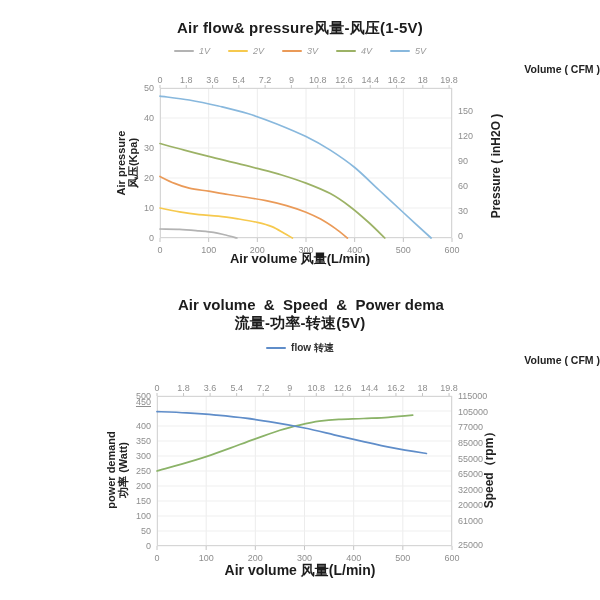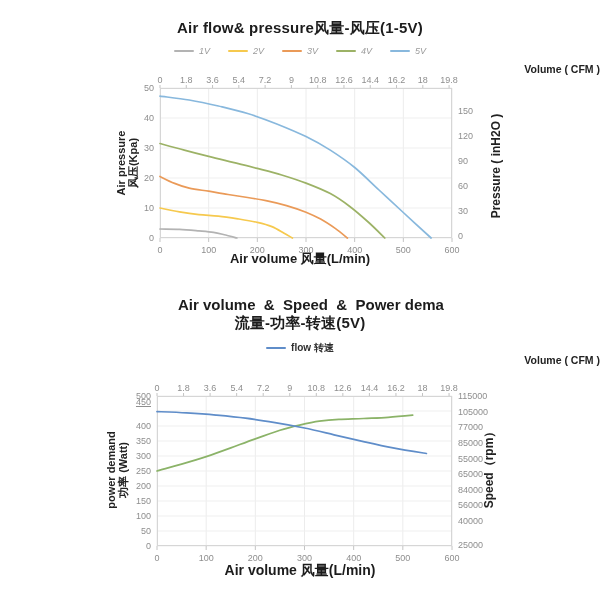--- a/index.html
+++ b/index.html
@@ -226,22 +226,22 @@
     <div class="tick r" style="left: 119px; top: 511px; width: 32px;">100</div>
     <div class="tick r" style="left: 119px; top: 496px; width: 32px;">150</div>
     <div class="tick r" style="left: 119px; top: 481px; width: 32px;">200</div>
     <div class="tick r" style="left: 119px; top: 466px; width: 32px;">250</div>
     <div class="tick r" style="left: 119px; top: 451px; width: 32px;">300</div>
     <div class="tick r" style="left: 119px; top: 436px; width: 32px; text-align: right;">350</div>
     <div class="tick r" style="left: 119px; top: 421px; width: 32px;">400</div>
     <div class="tick r" style="left: 119px; top: 397px; width: 32px; text-decoration: underline;">450</div>
     <div class="tick r" style="left: 119px; top: 391px; width: 32px;">500</div>
     <div class="tick l" style="left: 458px; top: 531.625px; width: 44px; margin-top: 8px;">25000</div>
-    <div class="tick l" style="left: 458px; top: 516px; width: 44px;">40000</div>
-    <div class="tick l" style="left: 458px; top: 500.375px; width: 44px;">56000</div>
-    <div class="tick l" style="left: 458px; top: 484.75px; width: 44px;">84000</div>
+    <div class="tick l" style="left: 458px; top: 516px; width: 44px;">61000</div>
+    <div class="tick l" style="left: 458px; top: 500.375px; width: 44px;">20000</div>
+    <div class="tick l" style="left: 458px; top: 484.75px; width: 44px;">32000</div>
     <div class="tick l" style="left: 458px; top: 469.125px; width: 44px;">65000</div>
     <div class="tick l" style="left: 458px; top: 453.5px; width: 44px;">55000</div>
     <div class="tick l" style="left: 458px; top: 437.875px; width: 44px;">85000</div>
     <div class="tick l" style="left: 458px; top: 422.25px; width: 44px;">77000</div>
     <div class="tick l" style="left: 458px; top: 406.625px; width: 44px;">105000</div>
     <div class="tick l" style="left: 458px; top: 391px; width: 44px;">115000</div>
   </div>
 
 </body></html>

